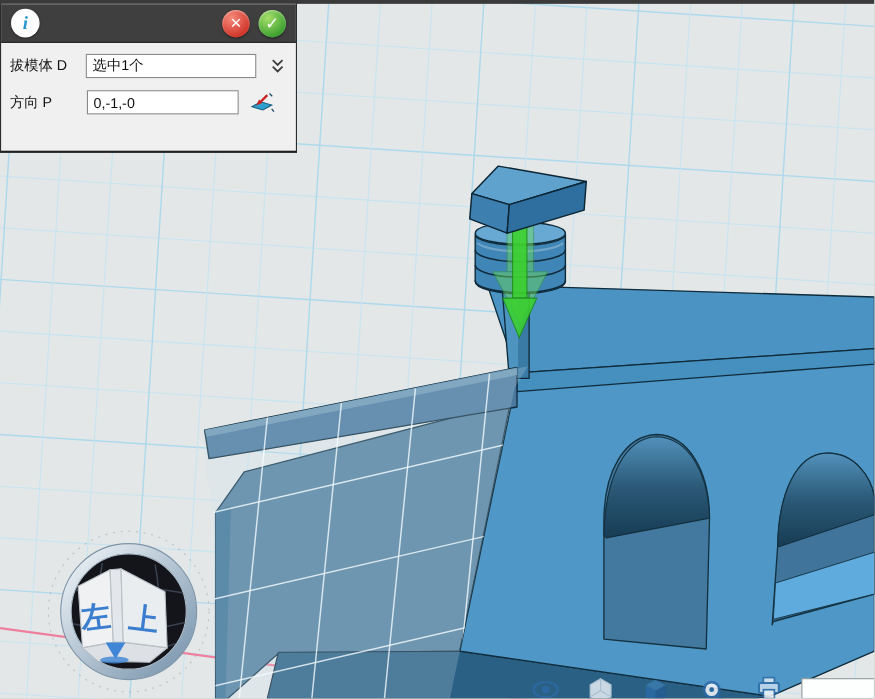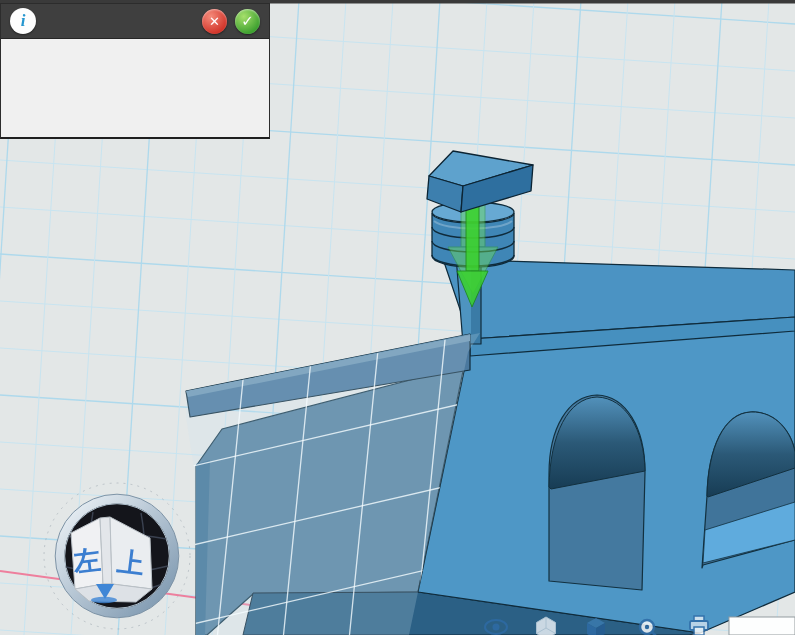--- a/index.html
+++ b/index.html
@@ -239,16 +239,35 @@
     </div>
     <div class="tb-spacer"></div>
     <div class="orb btn-cancel">
       <span>✕</span>
     </div>
     <div class="orb btn-confirm">
       <span>✓</span>
     </div>
   </div>
   <div class="dlg-body">
+    <div class="dlg-row">
+      <label>拔模体 D</label>
+      <input class="in1" readonly="" value="选中1个" style="">
+      <svg class="chev" width="17" height="16" viewBox="0 0 17 16">
+        <polyline points="4,2.5 8.5,7 13,2.5" fill="none" stroke="#3c3c3c" stroke-width="1.6"></polyline>
+        <polyline points="4,8.5 8.5,13 13,8.5" fill="none" stroke="#3c3c3c" stroke-width="1.6"></polyline>
+      </svg>
+    </div>
+    <div class="dlg-row">
+      <label>方向 P</label>
+      <input class="in3" readonly="" value="0,-1,-0" style="">
+      <svg class="flip-icon" width="24" height="19" viewBox="0 0 24 19">
+        <polygon points="3,13 11,8.5 21,11.5 13,16" fill="#2f9fd0" stroke="#16607e" stroke-width="1"></polygon>
+        <line x1="17" y1="2.5" x2="10" y2="9.5" stroke="#cc1f1f" stroke-width="2"></line>
+        <polygon points="7,12 12.5,9.5 9.5,6.5" fill="#cc1f1f"></polygon>
+        <line x1="19" y1="1" x2="21.5" y2="3.5" stroke="#1b4a66" stroke-width="1.2"></line>
+        <line x1="21" y1="15" x2="23" y2="17.5" stroke="#1b4a66" stroke-width="1.2"></line>
+      </svg>
+    </div>
   </div>
 </div>
 
 </div>
 
 </body></html>

